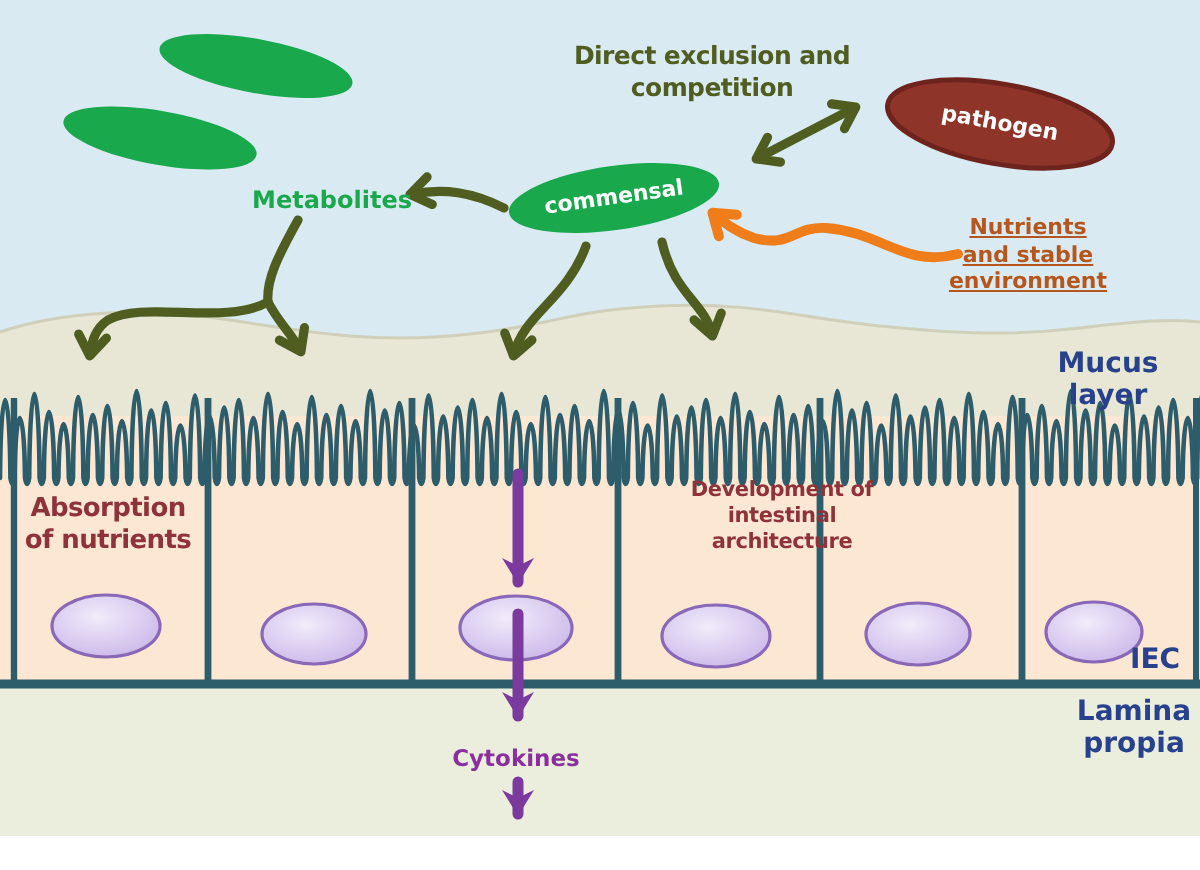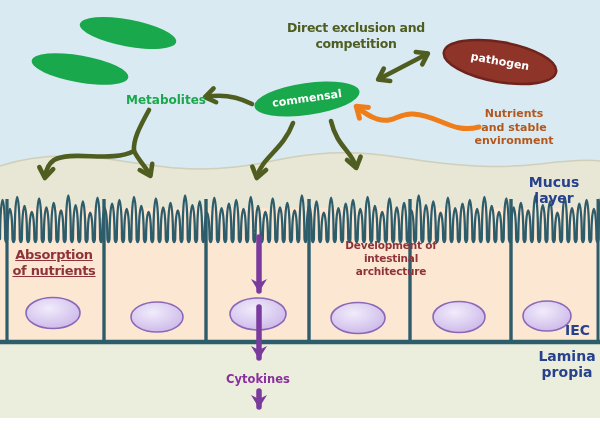--- a/index.html
+++ b/index.html
@@ -111,31 +111,31 @@
       <path class="purple-arrow" d="M259,307 L259,358" marker-end="url(#dartPurple)"></path>
       <path class="purple-arrow" d="M259,391 L259,407" marker-end="url(#dartPurple)"></path>
     </g>
   </svg>
 
   <div class="label lbl-olive center" style="left:272px;top:20px;width:168px;">Direct exclusion and
 competition</div>
 
   <div class="label lbl-green" style="left:126px;top:93px;">Metabolites</div>
 
-  <div class="label lbl-nutrients center" style="left:468px;top:107px;width:92px;">Nutrients
+  <div class="label lbl-nutrients center" style="left:468px;top:107px;width:92px;text-decoration:underline;">Nutrients
 and stable
 environment</div>
 
   <div class="label lbl-white center" style="left:257px;top:92px;width:100px;font-size:11px;transform:rotate(-8deg);">commensal</div>
 
   <div class="label lbl-white center" style="left:450px;top:55px;width:100px;font-size:11px;transform:rotate(10deg);">pathogen</div>
 
   <div class="label lbl-navy" style="left:510px;top:174px;width:88px;text-align:center;font-size:14px;">Mucus layer</div>
 
-  <div class="label lbl-maroon center" style="left:8px;top:247px;width:92px;font-size:13px;line-height:15.5px;letter-spacing:-0.3px;text-decoration:underline;">Absorption
+  <div class="label lbl-maroon center" style="left:8px;top:247px;width:92px;font-size:13px;line-height:15.5px;letter-spacing:-0.3px;">Absorption
 of nutrients</div>
 
 
   <div class="label lbl-maroon center" style="left:312px;top:239px;width:94px;font-size:10.5px;line-height:13px;letter-spacing:-0.2px;margin-left:32px;">Development of
 intestinal
 architecture</div>
 
   <div class="label lbl-navy" style="left:565px;top:322px;font-size:14px;">IEC</div>
 
   <div class="label lbl-purple center" style="left:212px;top:372px;width:92px;font-size:11.5px;">Cytokines</div>

